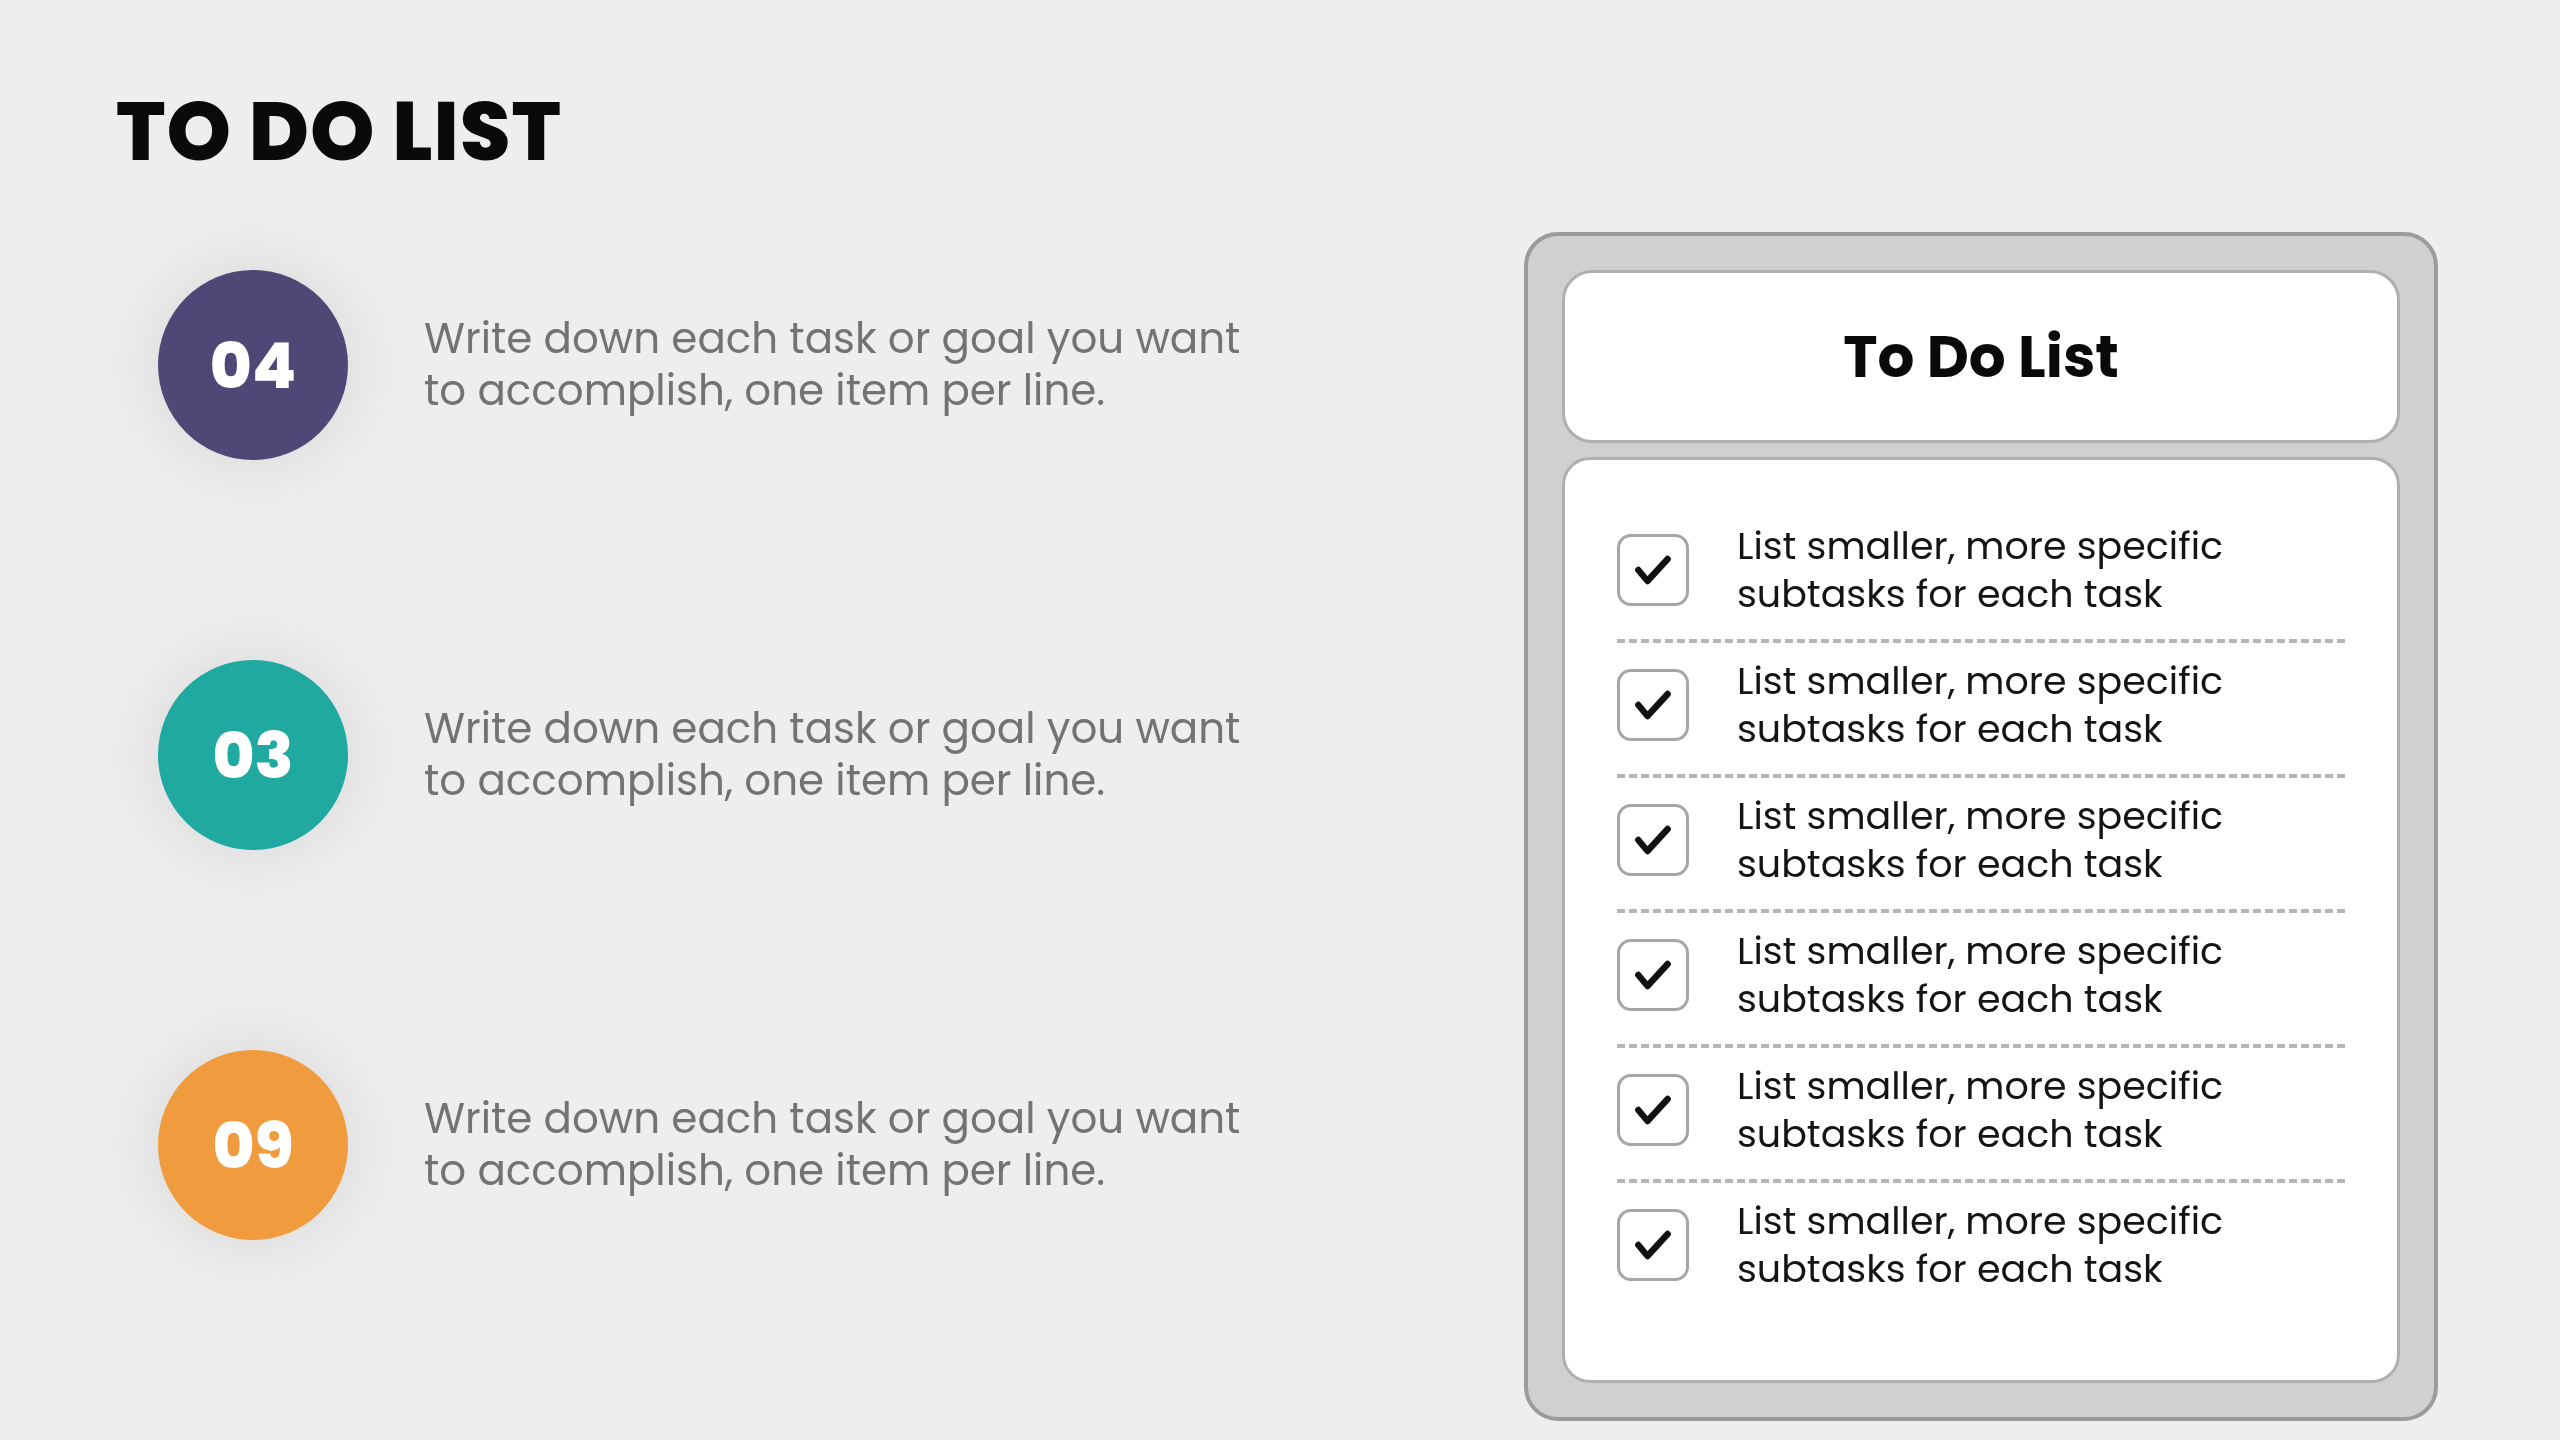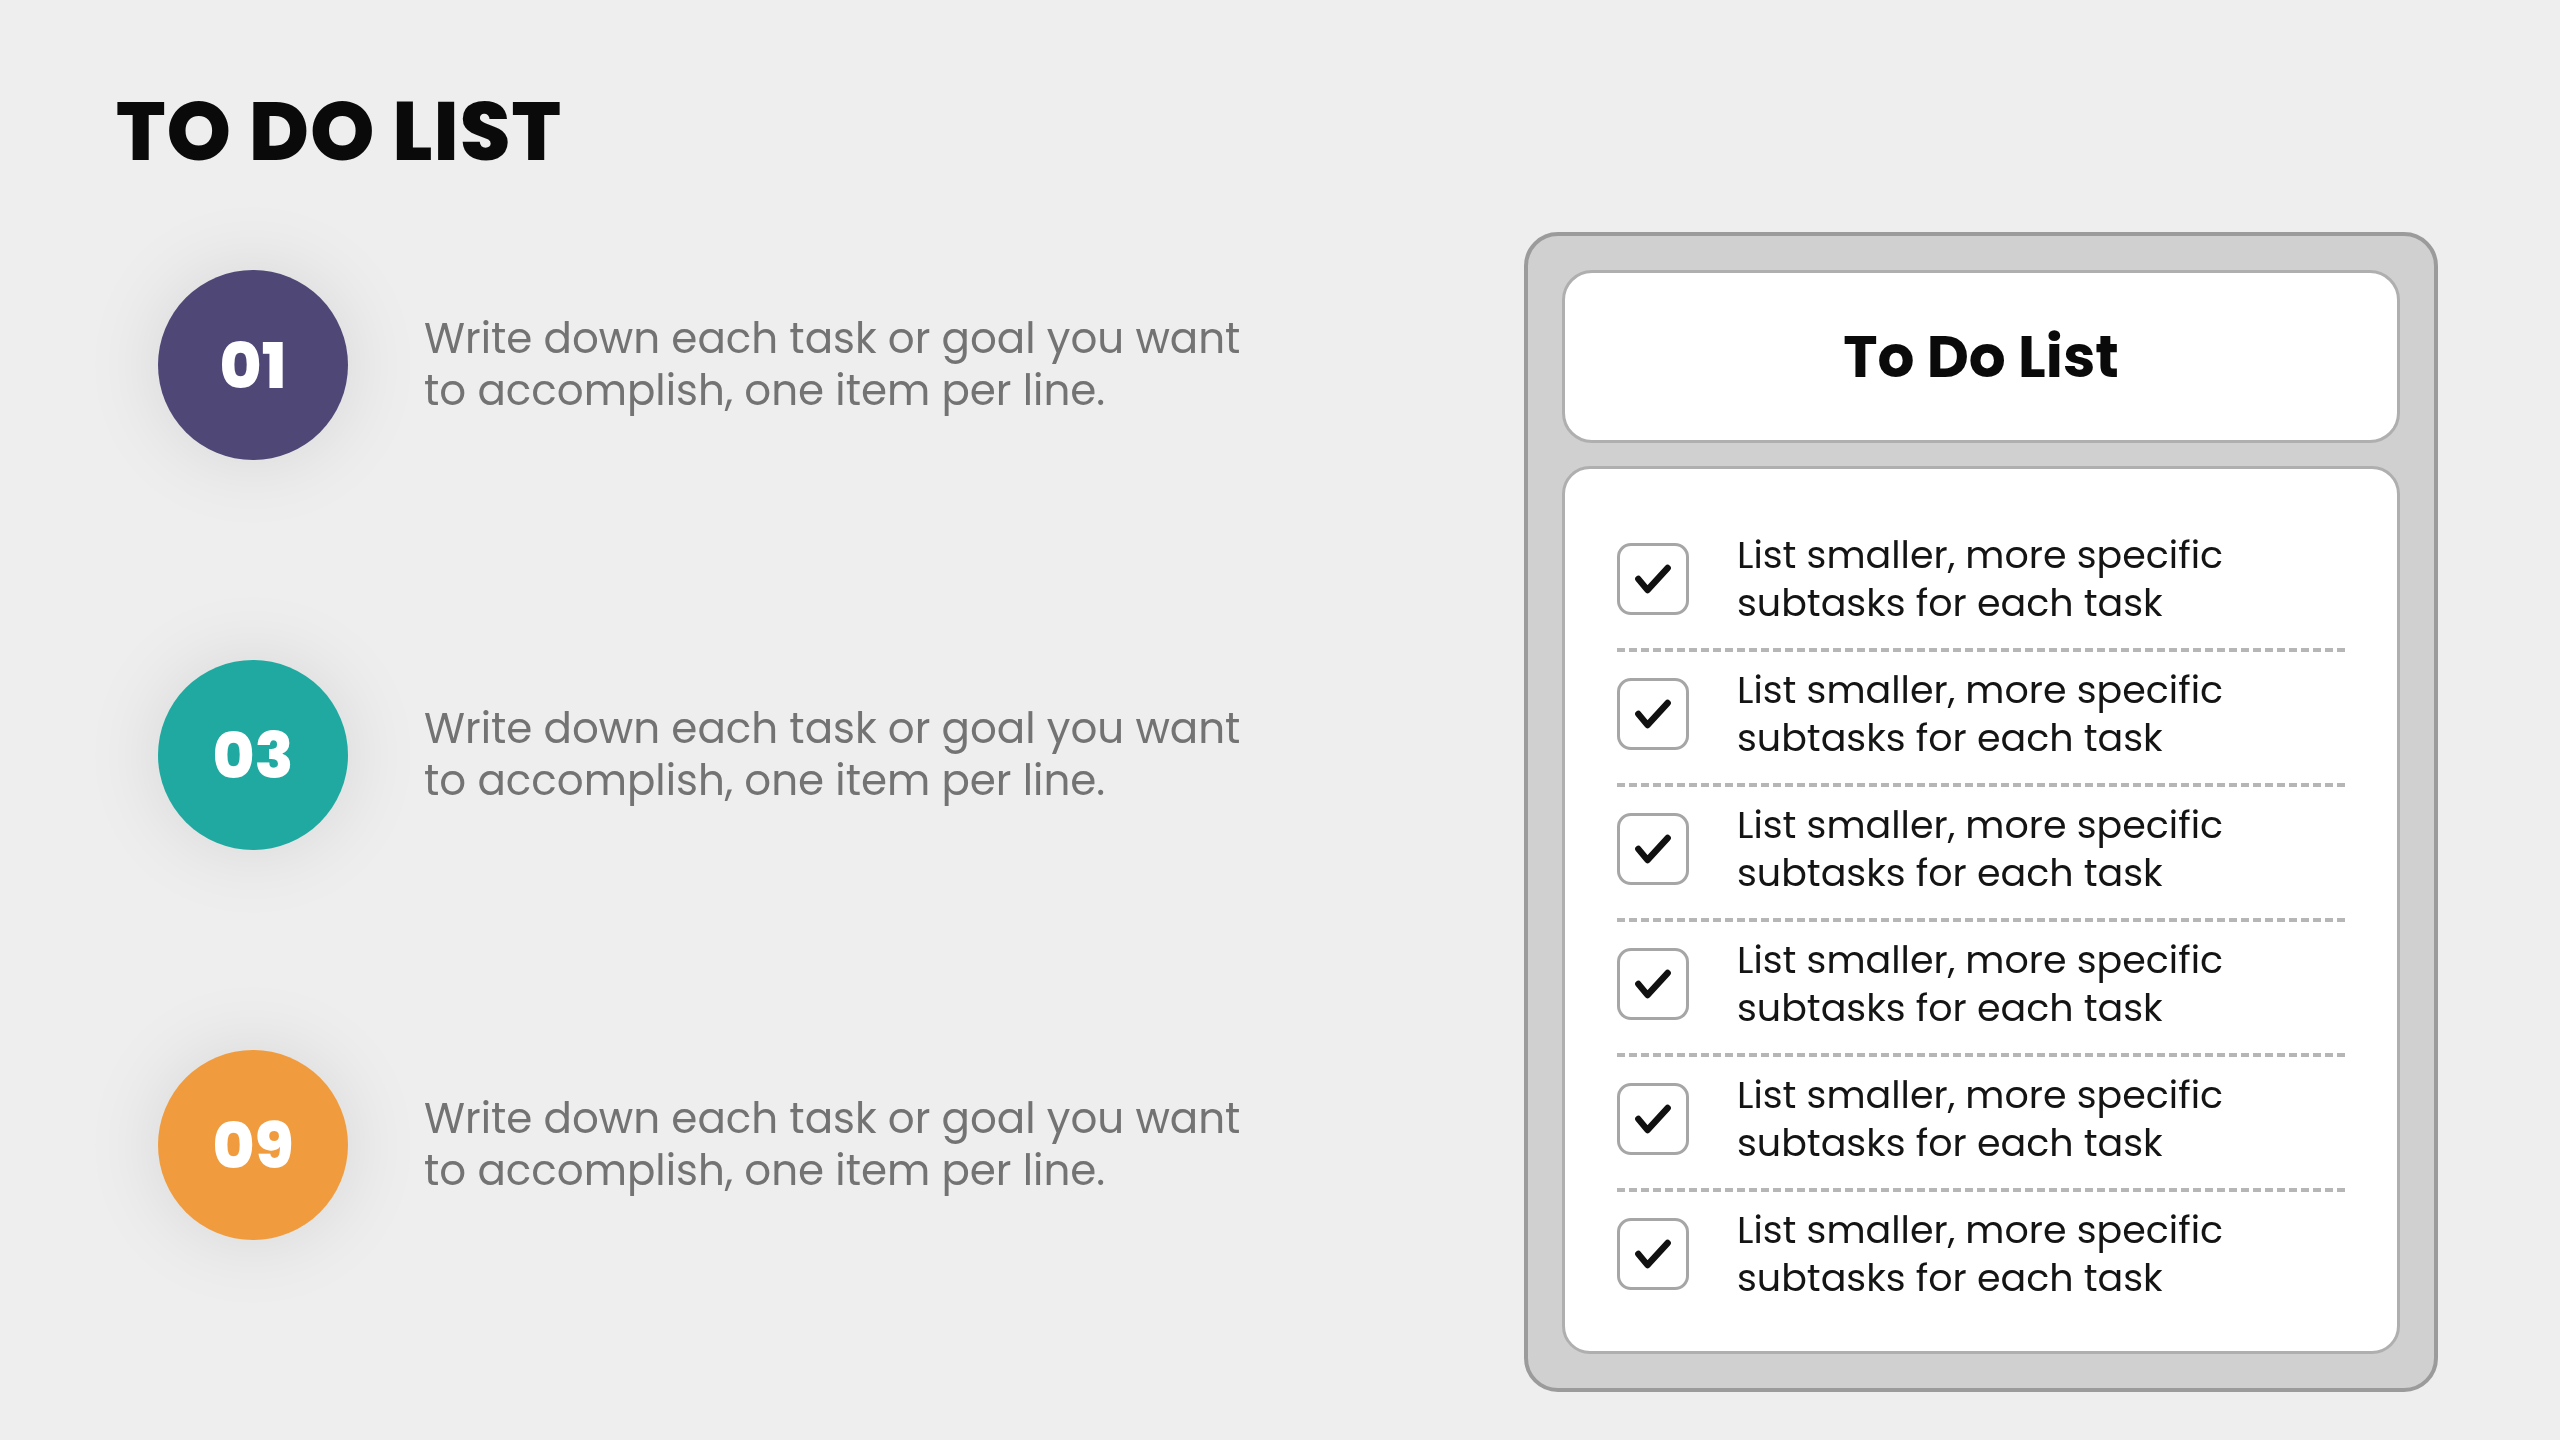--- a/index.html
+++ b/index.html
@@ -78,25 +78,25 @@
     padding: 40px 30px;
     text-align: center;
   }
   .card-title-box span {
     font-size: 58px;
     font-weight: 700;
     color: #0a0a0a;
   }
 
   .card-body {
-    margin-top: 23px;
+    margin-top: 14px;
     background: #ffffff;
     border: 3px solid #afafaf;
     border-radius: 28px;
-    padding: 48px 52px 50px 52px;
+    padding: 48px 52px 88px 52px;
   }
 
   .row {
     display: flex;
     align-items: center;
     gap: 48px;
     padding: 14px 0 22px 0;
     border-bottom: 4px dashed #b6b6b6;
   }
   .row:last-child { border-bottom: none; padding-bottom: 0; }
@@ -121,21 +121,21 @@
     font-weight: 400;
   }
 </style>
 </head>
 <body>
 
 <h1 class="title">TO DO LIST</h1>
 
 <div class="steps">
   <div class="step">
-    <div class="circle" style="background: rgb(79, 71, 118);">01</div>
+    <div class="circle" style="background: rgb(79, 71, 118);">04</div>
     <div class="step-text">Write down each task or goal you want to accomplish, one item per line.</div>
   </div>
   <div class="step">
     <div class="circle" style="background: rgb(32, 169, 161);">03</div>
     <div class="step-text">Write down each task or goal you want to accomplish, one item per line.</div>
   </div>
   <div class="step">
     <div class="circle" style="background: rgb(240, 156, 62);">09</div>
     <div class="step-text">Write down each task or goal you want to accomplish, one item per line.</div>
   </div>

